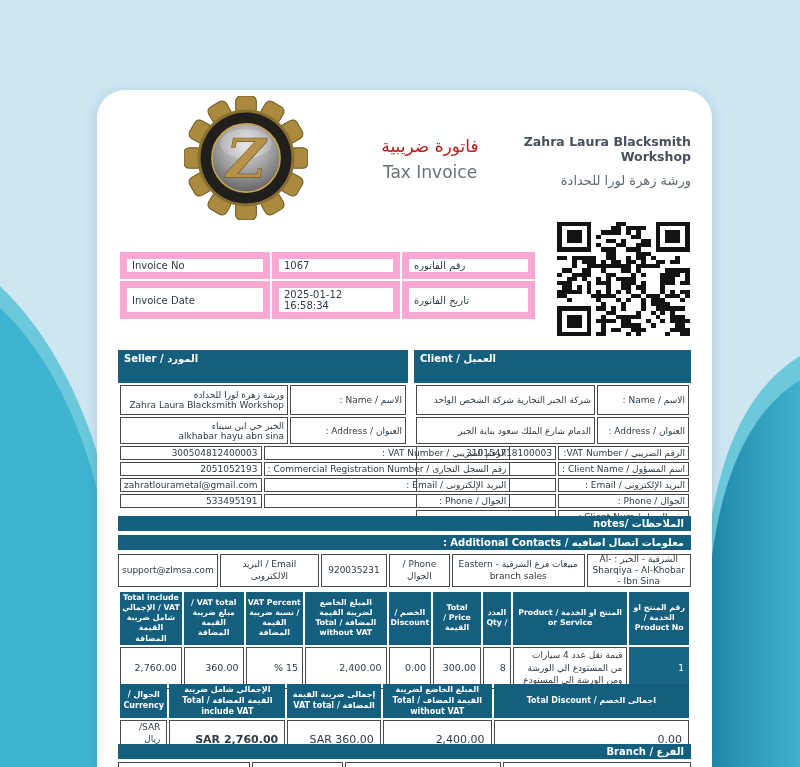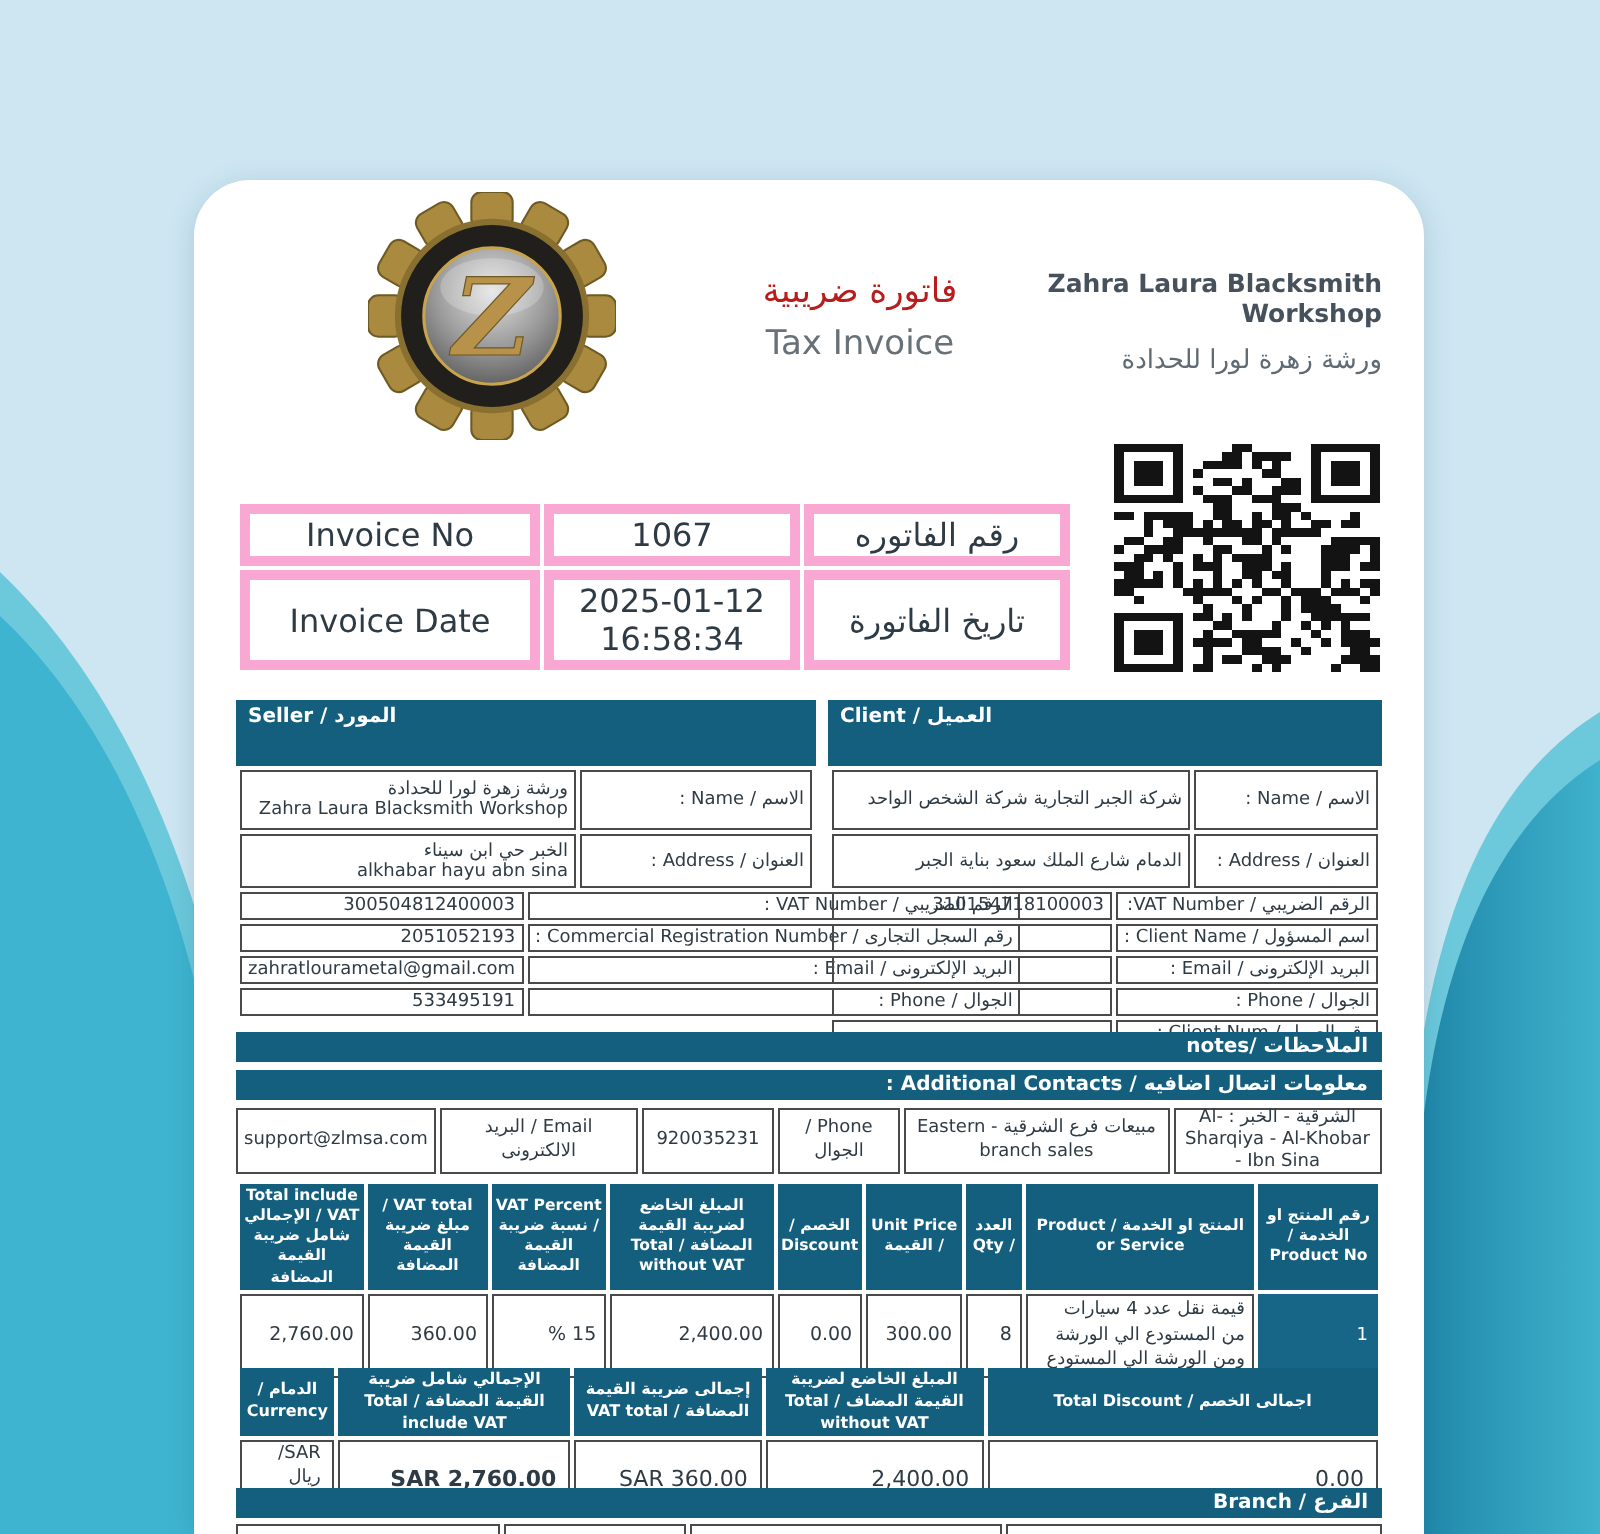--- a/index.html
+++ b/index.html
@@ -19,21 +19,21 @@
   .title-block{position:absolute;left:232px;top:42px;width:160px;text-align:center;}
   .title-ar{font-size:17px;color:#b91c1c;margin-bottom:6px;}
   .title-en{font-size:17px;color:#687177;}
   .company-block{position:absolute;right:0;top:40px;width:172px;text-align:right;}
   .co-en{font-size:12.5px;font-weight:bold;color:#47515c;line-height:1.2;}
   .co-ar{font-size:13px;color:#5f6a72;margin-top:9px;}
   
   table{border-collapse:separate;border-spacing:2px;}
   td,th{box-sizing:border-box;}
   .meta{position:absolute;left:21px;top:160px;width:419px;direction:ltr;}
-  .meta td{border:5px solid #f9a8d4;text-align:center;padding:1px 5px;font-size:16px;vertical-align:middle;}
+  .meta td{border:7px solid #f9a8d4;text-align:left;padding:1px 5px;font-size:10px;vertical-align:middle;}
   .meta .rs td{height:19px;}
   .meta .rd td{height:33px;}
   .meta .ar{direction:rtl;}
   .blk{display:block;}
   
   .qr{position:absolute;top:132px;right:22px;width:133px;height:114px;}
   .qr svg{width:100%;height:100%;display:block;}
   
   .parties{position:absolute;left:21px;top:260px;width:573px;display:flex;justify-content:space-between;direction:ltr;}
   .party{width:290px;}
@@ -534,21 +534,21 @@
       <col style="width:82px">
         <col style="width:58px">
         <col style="width:60px">
         <col style="width:62px">
     </colgroup>
     <tbody>
         <tr>
       <th>رقم المنتج او الخدمة / Product No</th>
       <th>المنتج او الخدمة / Product or Service</th>
       <th>العدد / Qty</th>
-      <th>Unit Price / القيمة</th>
+      <th>Total Price / القيمة</th>
       <th>الخصم / Discount</th>
       <th>المبلغ الخاضع لضريبة القيمة المضافة / Total without VAT</th>
       <th>VAT Percent / نسبة ضريبة القيمة المضافة</th>
       <th>VAT total / مبلغ ضريبة القيمة المضافة</th>
       <th>Total include VAT / الإجمالي شامل ضريبة القيمة المضافة</th>
     </tr>
     <tr>
       <td class="idx">1</td>
       <td class="prod">قيمة نقل عدد 4 سيارات من المستودع الي الورشة ومن الورشة الي المستودع</td>
       <td class="num">8</td>
@@ -569,21 +569,21 @@
         <col style="width:93px">
         <col style="width:115px">
         <col style="width:47px">
     </colgroup>
     <tbody>
         <tr>
       <th>اجمالى الخصم / Total Discount</th>
       <th>المبلغ الخاضع لضريبة القيمة المضاف / Total without VAT</th>
       <th>إجمالى ضريبة القيمة المضافة / VAT total</th>
       <th>الإجمالي شامل ضريبة القيمة المضافة / Total include VAT</th>
-      <th>الدمام / Currency</th>
+      <th>الجوال / Currency</th>
     </tr>
     <tr>
       <td>0.00</td>
       <td>2,400.00</td>
       <td>SAR 360.00</td>
       <td class="bold">SAR 2,760.00</td>
       <td class="cur">SAR/ريال سعودي</td>
     </tr>
   </tbody>
     </table>

